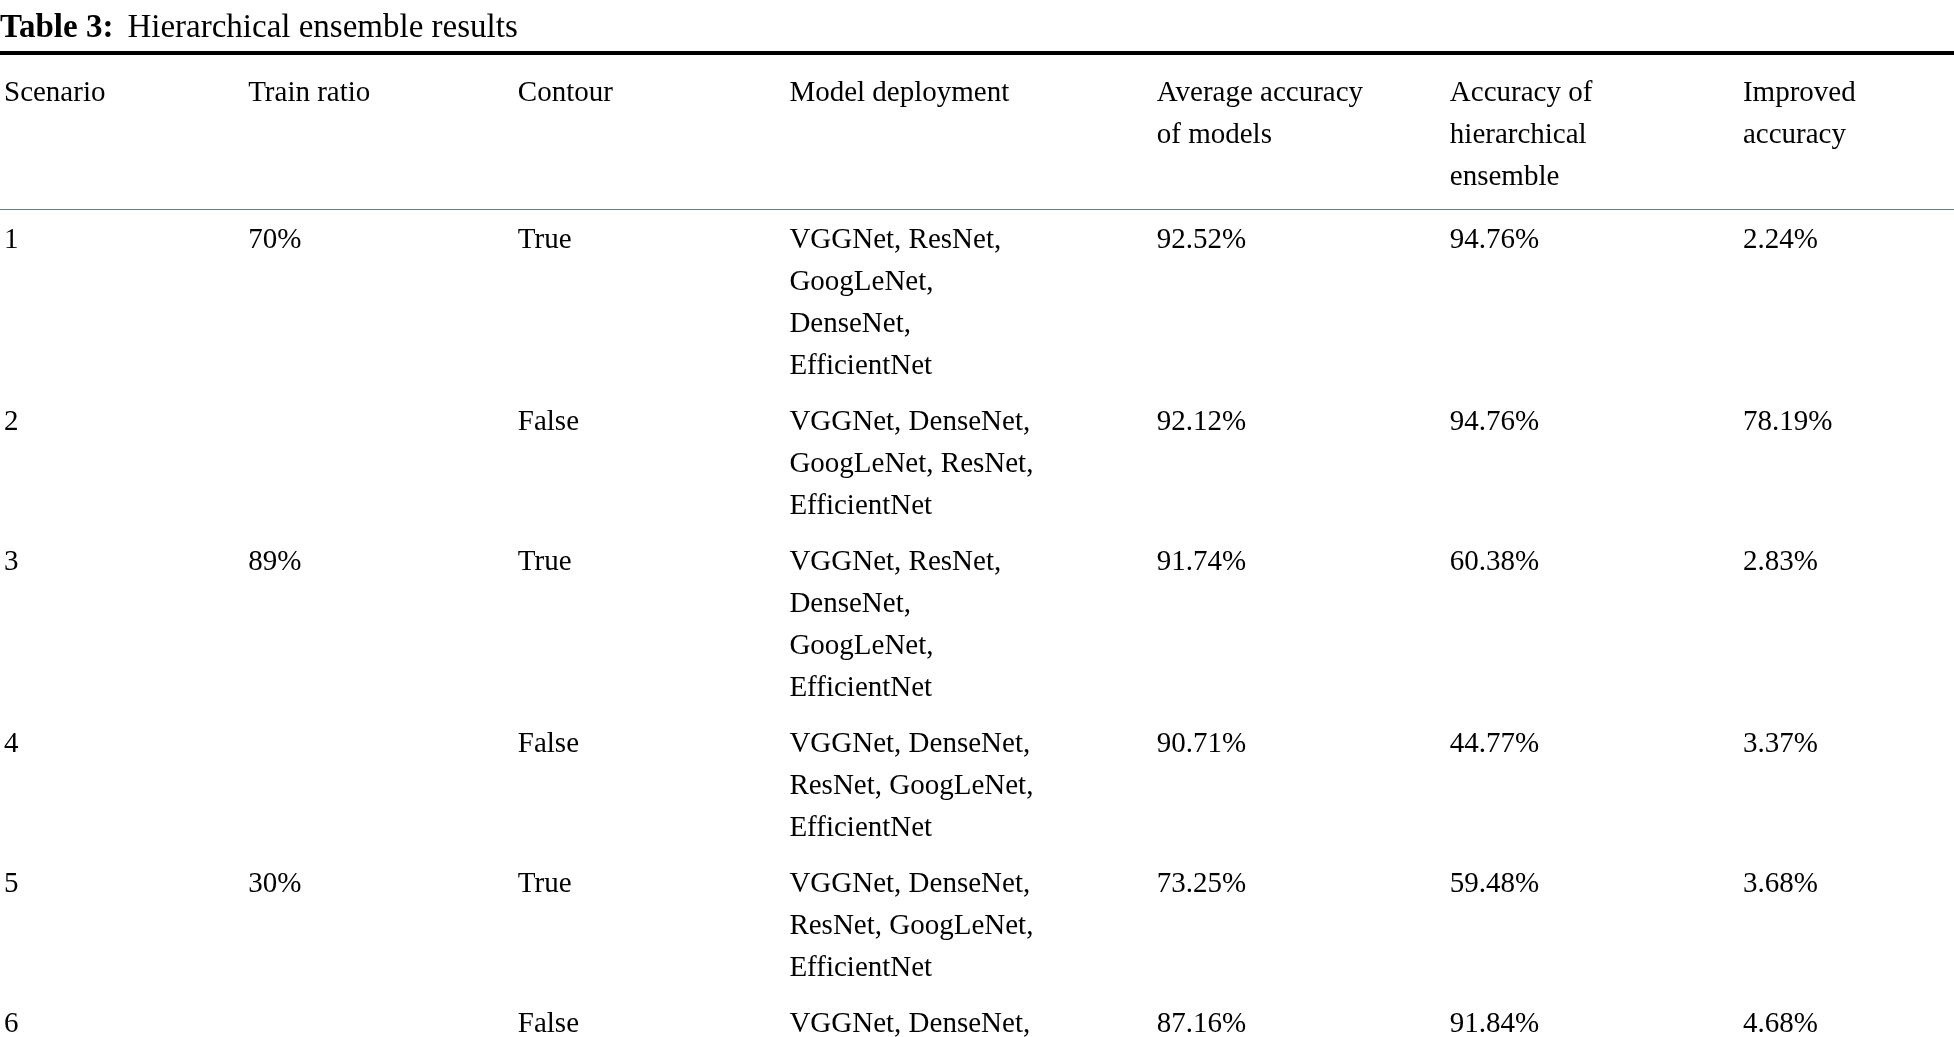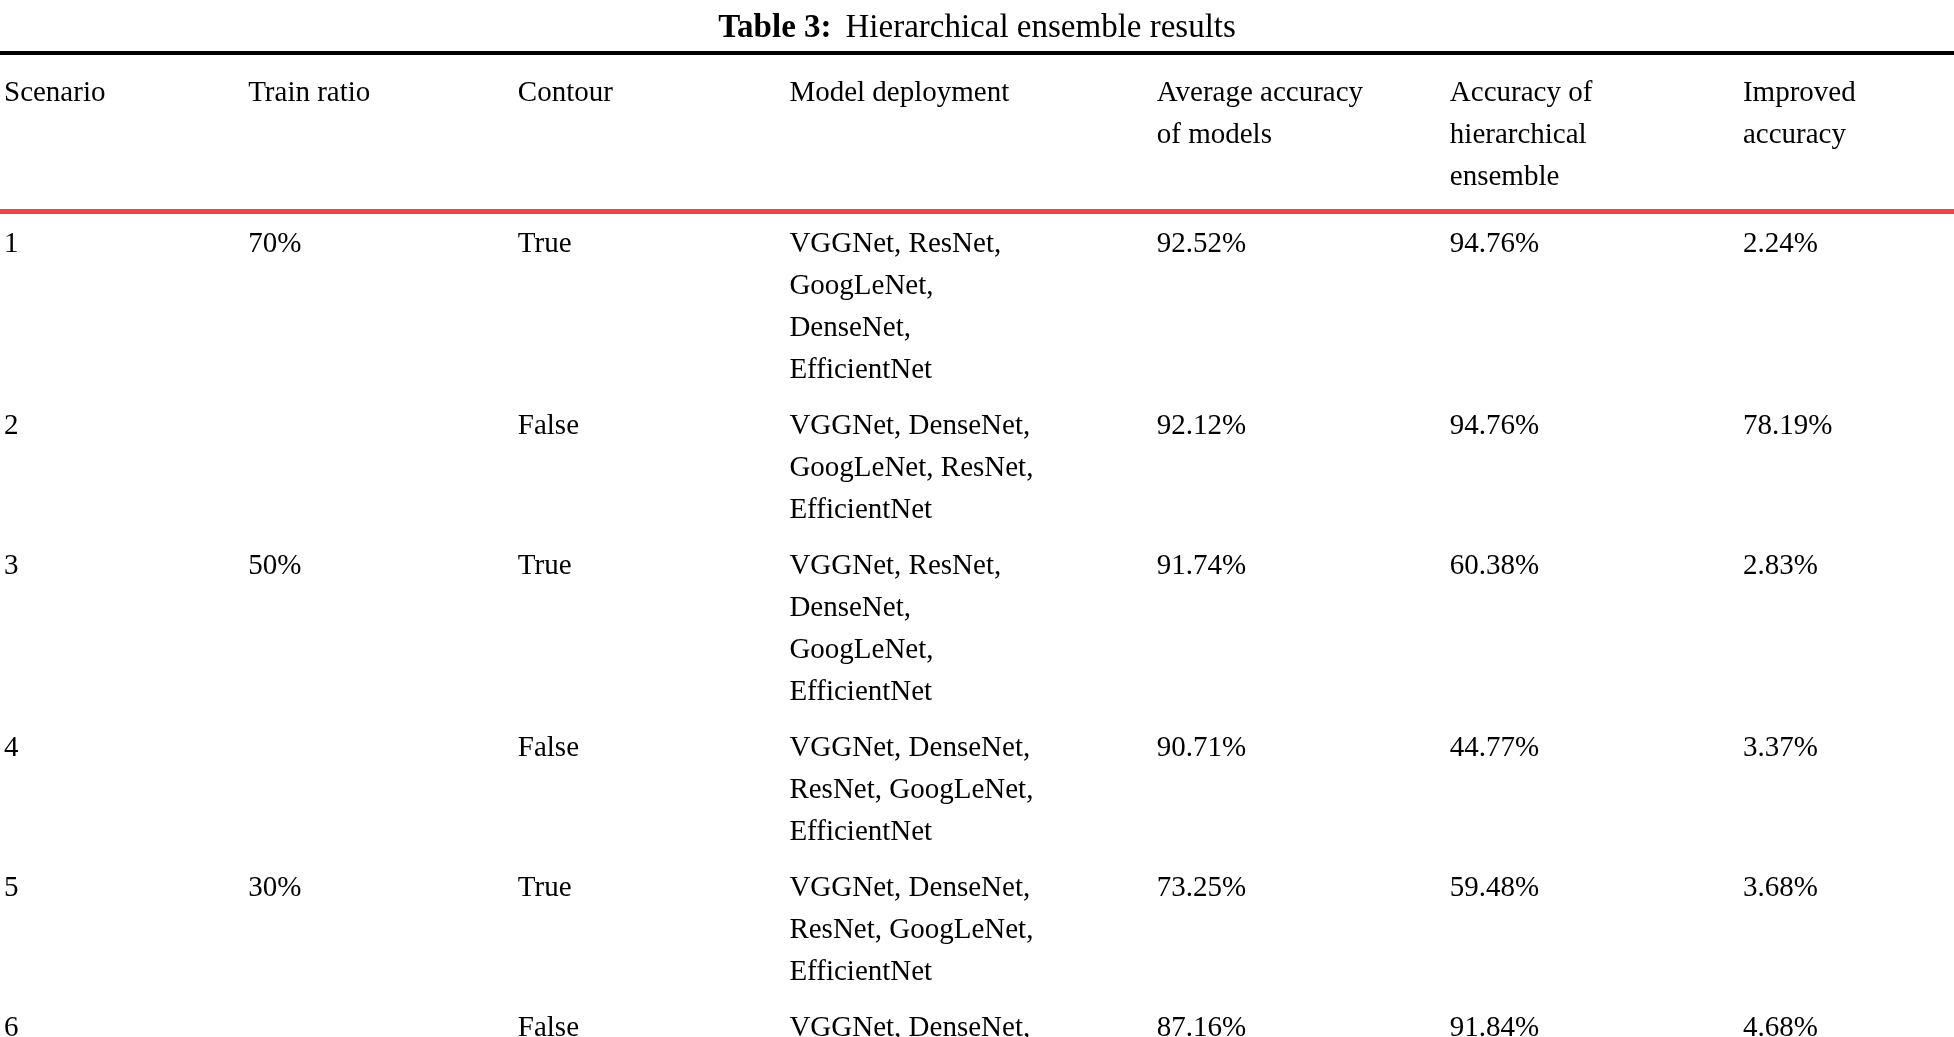--- a/index.html
+++ b/index.html
@@ -13,21 +13,20 @@
     font-family: "Liberation Serif", "DejaVu Serif", serif;
     color: #000000;
     overflow: hidden;
   }
   .page {
     width: 1954px;
     height: 1037px;
     box-sizing: border-box;
   }
   .caption {
-    text-align: center;
     font-size: 33px;
     line-height: 1.2;
     padding-top: 7px;
     height: 51px;
     box-sizing: border-box;
     white-space: nowrap;
   }
   .caption-label {
     font-weight: bold;
     margin-right: 14px;
@@ -51,21 +50,21 @@
     text-align: left;
     vertical-align: top;
     font-weight: normal;
     white-space: pre-line;
     line-height: 42px;
     padding: 0;
   }
   thead th {
     padding-top: 15px;
     padding-bottom: 13px;
-    border-bottom: 5px solid #ef4444;
+    border-bottom: 1px solid #ef4444;
   }
   tbody td {
     padding-top: 7px;
     padding-bottom: 7px;
   }
   th:first-child, td:first-child { padding-left: 4px; }
 </style>
 </head>
 <body>
 
@@ -119,21 +118,21 @@
     <td>False</td>
     <td>VGGNet, DenseNet,
 GoogLeNet, ResNet,
 EfficientNet</td>
     <td>92.12%</td>
     <td>94.76%</td>
     <td>78.19%</td>
   </tr>
         <tr>
     <td>3</td>
-    <td>50%</td>
+    <td>89%</td>
     <td>True</td>
     <td>VGGNet, ResNet,
 DenseNet,
 GoogLeNet,
 EfficientNet</td>
     <td>91.74%</td>
     <td>60.38%</td>
     <td>2.83%</td>
   </tr>
         <tr>

